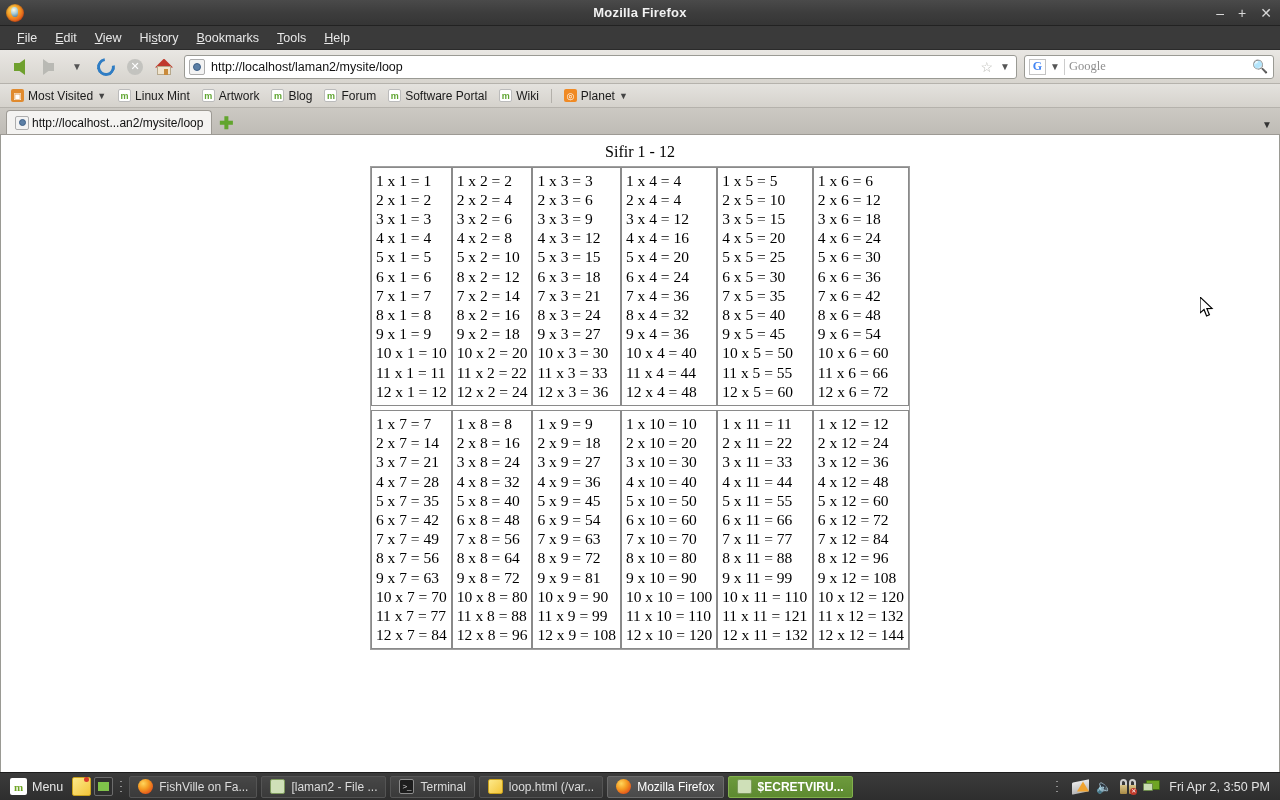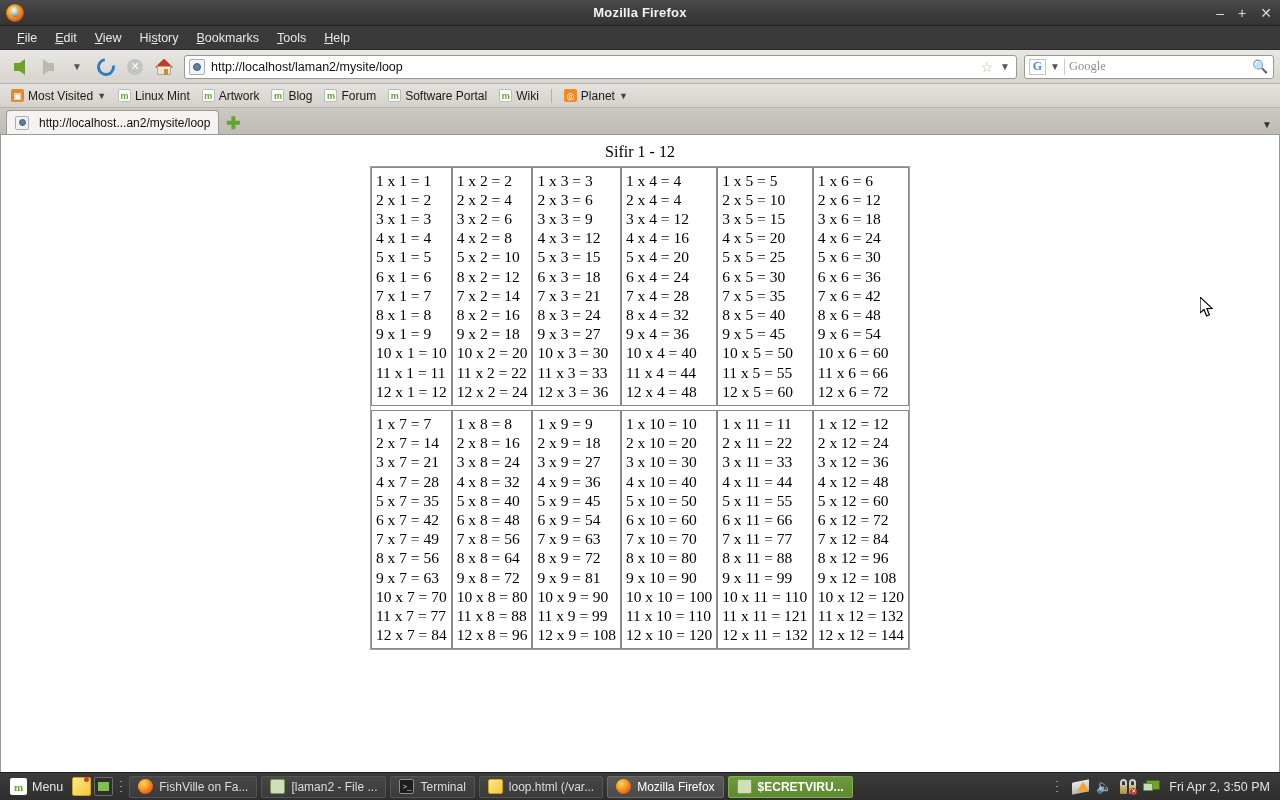--- a/index.html
+++ b/index.html
@@ -159,21 +159,21 @@
   .tabbar {
     height: 27px; flex: 0 0 27px;
     background: linear-gradient(to bottom,#ccc9c3,#bfbcb6);
     border-bottom:1px solid #9d9a94;
     display:flex; align-items:flex-end; padding-left:6px; position:relative;
   }
   .tab {
     height: 24px; background:#f4f3f1;
     border:1px solid #9d9a94; border-bottom:none;
     border-radius:4px 4px 0 0;
-    display:flex;align-items:center; gap:10px;
+    display:flex;align-items:center; gap:3px;
     padding: 0 8px; font-size:12px; color:#111;
     max-width: 245px;
   }
   .tab .favicon-sq { width:14px;height:14px; margin-right:0; }
   .tab .favicon-dot { width:7px;height:7px; }
   .newtab {
     margin-left:6px; margin-bottom:3px;
     width:16px;height:16px; color:#62a52e; font-size:17px; line-height:13px;
     display:flex;align-items:center;justify-content:center; font-weight:bold;
   }
@@ -492,21 +492,21 @@
                 <span class="cell-line">11 x 3 = 33</span>
                 <span class="cell-line">12 x 3 = 36</span>
               </td>
               <td>
                 <span class="cell-line">1 x 4 = 4</span>
                 <span class="cell-line">2 x 4 = 4</span>
                 <span class="cell-line">3 x 4 = 12</span>
                 <span class="cell-line">4 x 4 = 16</span>
                 <span class="cell-line">5 x 4 = 20</span>
                 <span class="cell-line">6 x 4 = 24</span>
-                <span class="cell-line">7 x 4 = 28</span>
+                <span class="cell-line">7 x 4 = 36</span>
                 <span class="cell-line">8 x 4 = 32</span>
                 <span class="cell-line">9 x 4 = 36</span>
                 <span class="cell-line">10 x 4 = 40</span>
                 <span class="cell-line">11 x 4 = 44</span>
                 <span class="cell-line">12 x 4 = 48</span>
               </td>
               <td>
                 <span class="cell-line">1 x 5 = 5</span>
                 <span class="cell-line">2 x 5 = 10</span>
                 <span class="cell-line">3 x 5 = 15</span>

